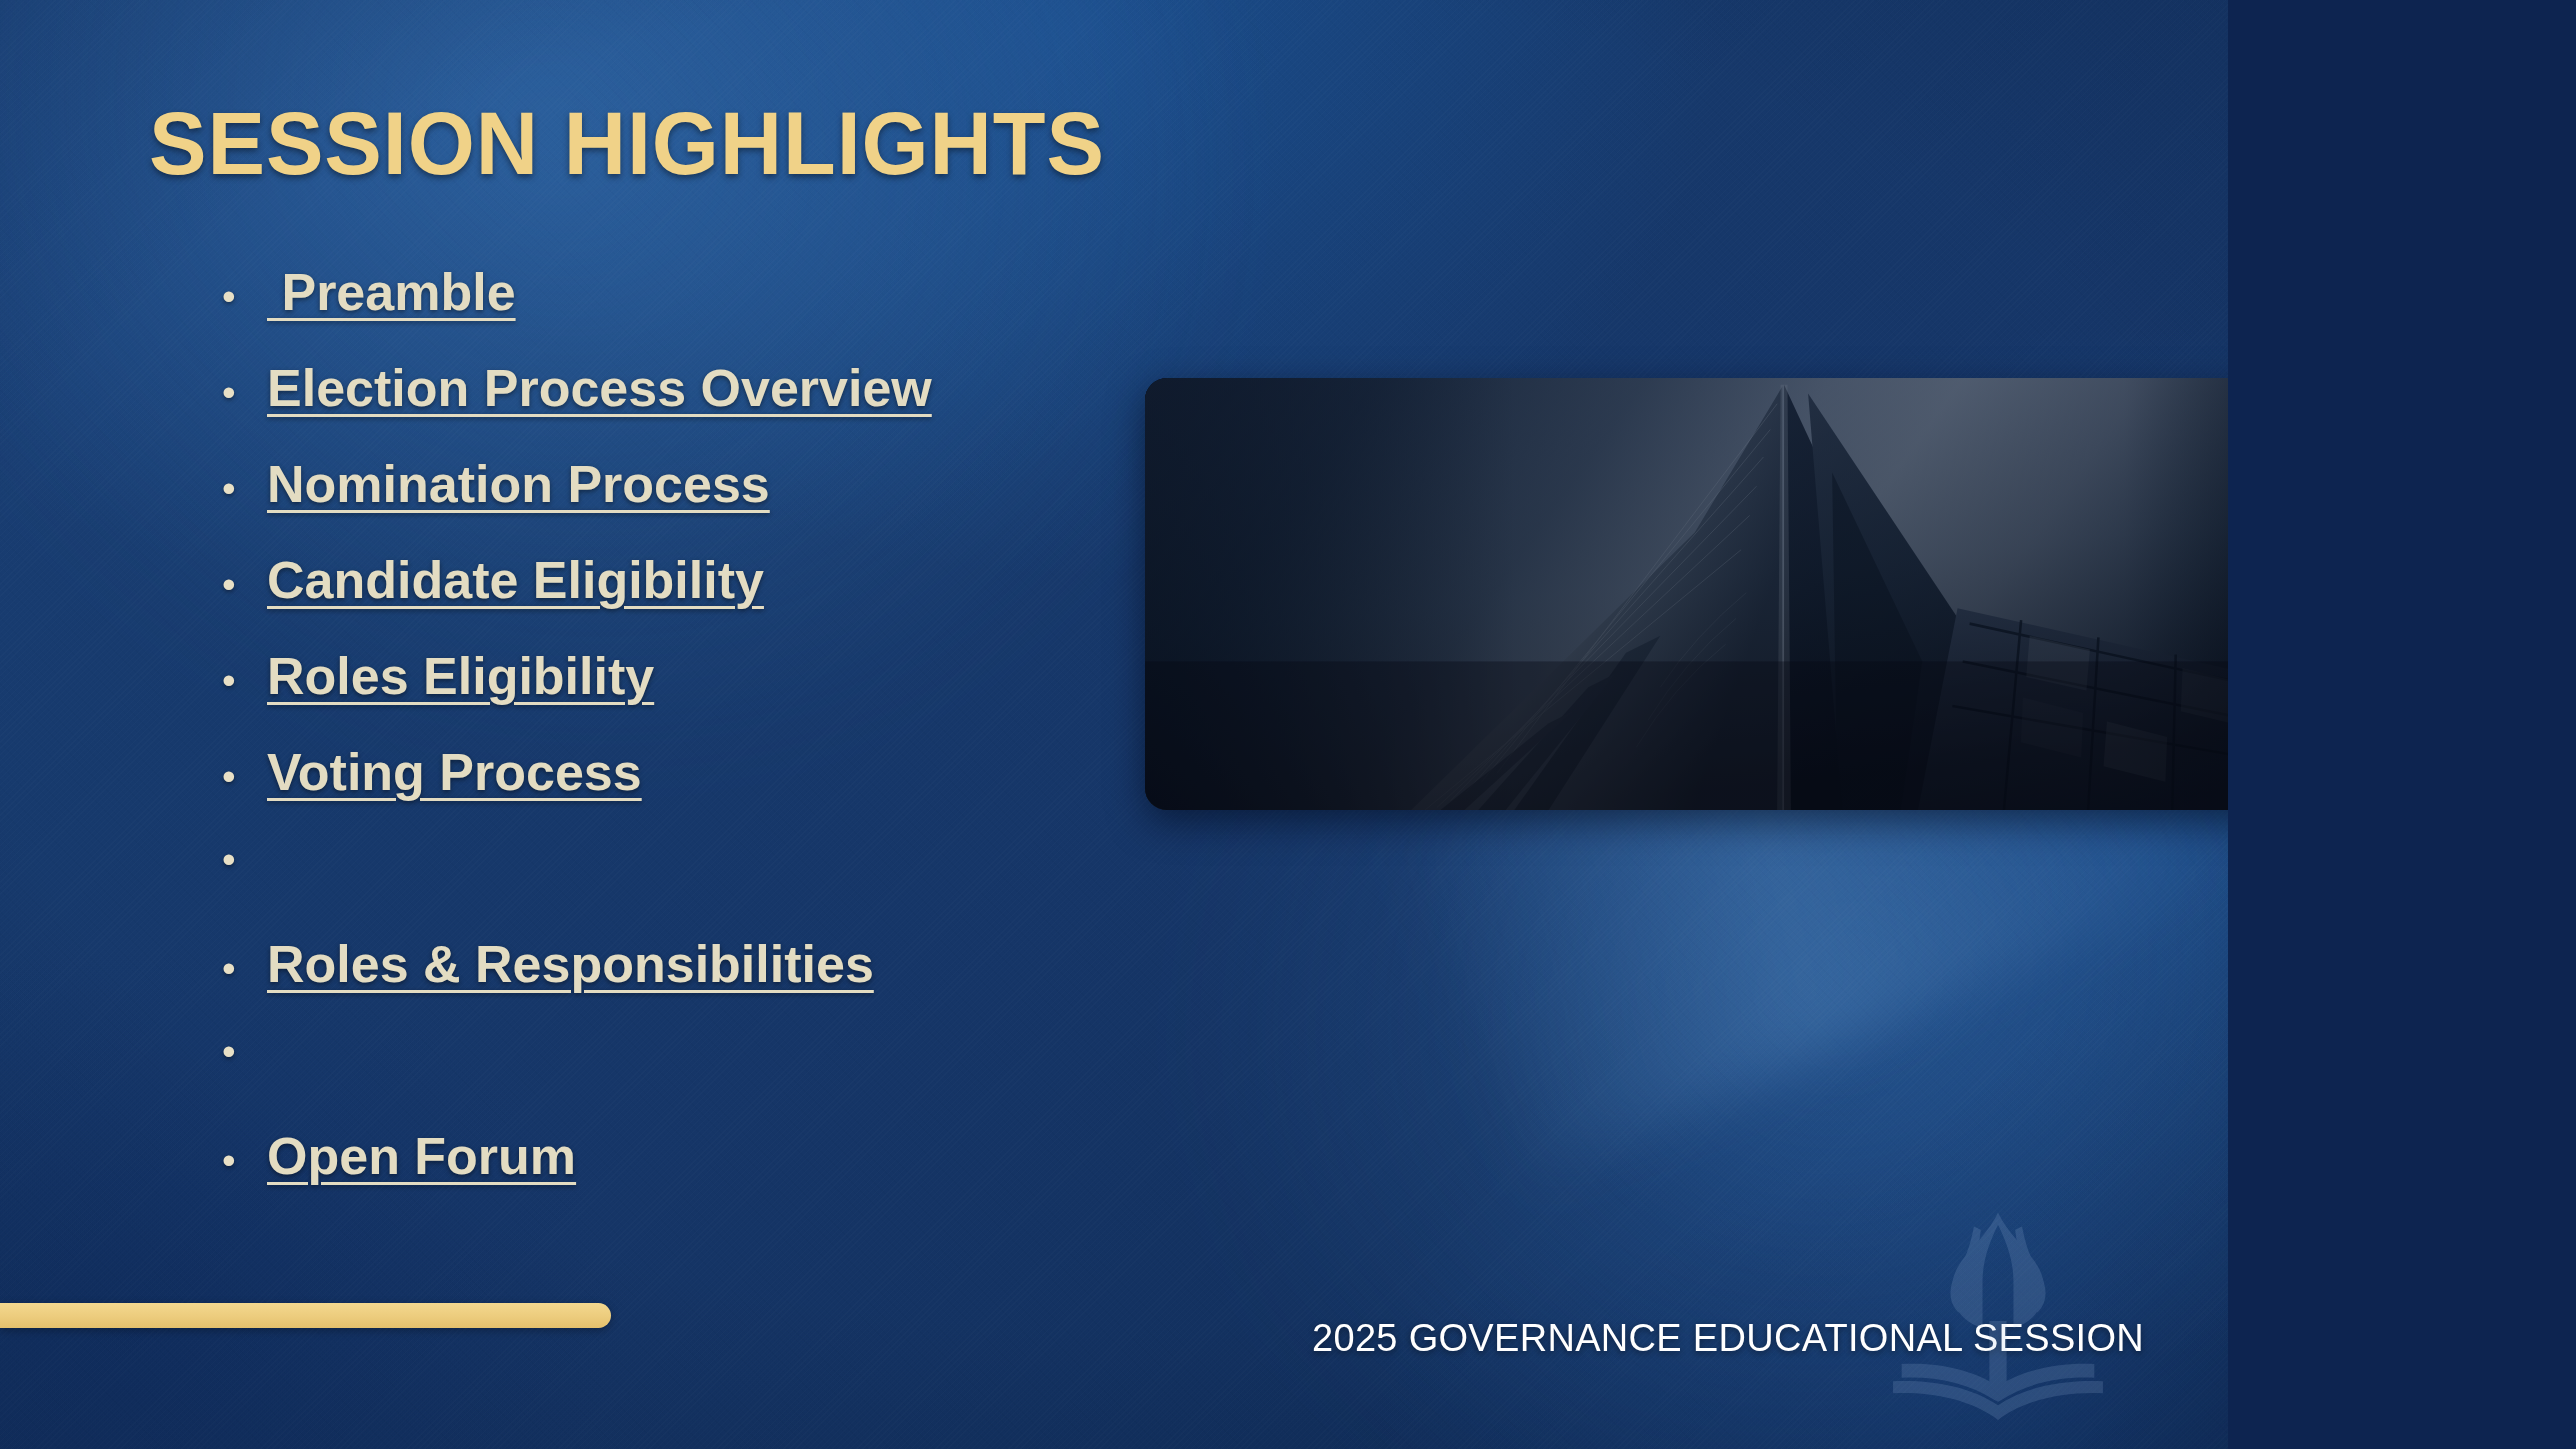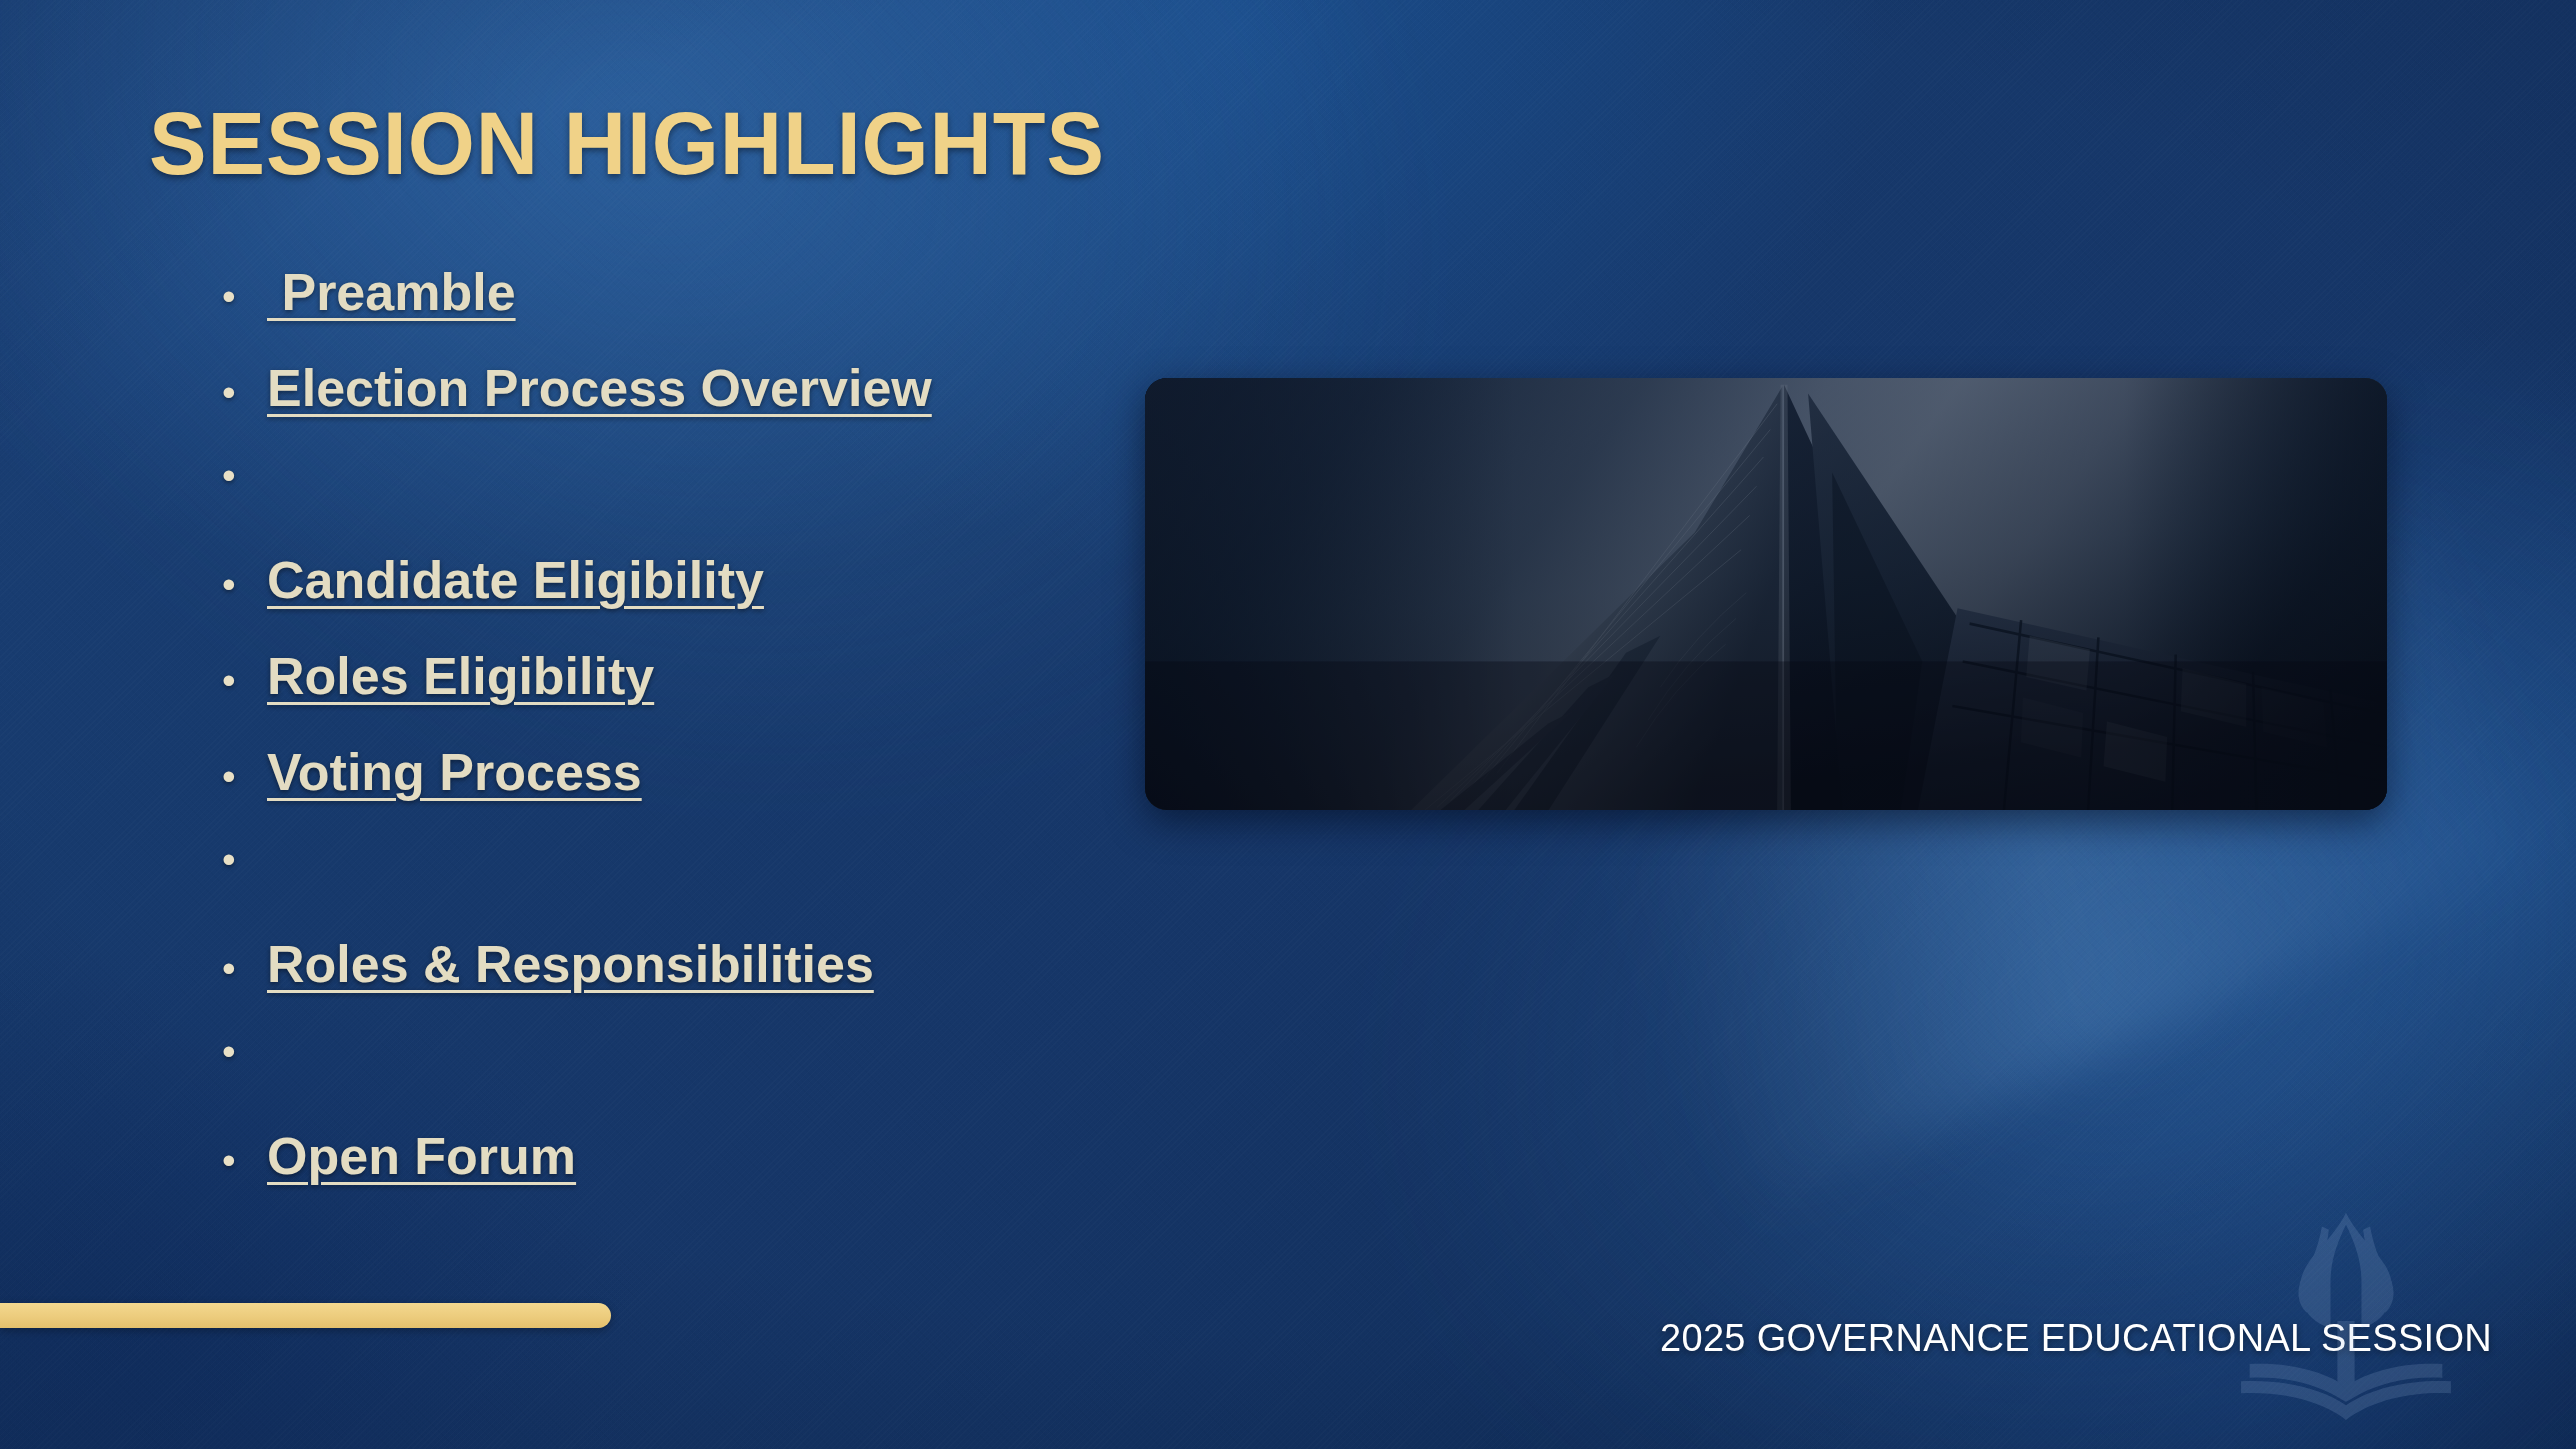--- a/index.html
+++ b/index.html
@@ -7,21 +7,21 @@
     margin: 0;
     padding: 0;
     background: #0d2450;
   }
   body {
     font-family: "Liberation Sans", sans-serif;
   }
 
   .slide {
     position: relative;
-    width: 2576px;
+    width: 2228px;
     height: 1449px;
     overflow: hidden;
     background: #17396e;
   }
 
   
   .bg-base {
     position: absolute;
     inset: 0;
     background:
@@ -210,20 +210,21 @@
       <span class="bullet-text"> Preamble</span>
     </div>
 
     <div class="bullet-row">
       <span class="bullet-dot">•</span>
       <span class="bullet-text">Election Process Overview</span>
     </div>
 
     <div class="bullet-row">
       <span class="bullet-dot">•</span>
+      <span class="bullet-text">Nomination Process</span>
     </div>
 
     <div class="bullet-row">
       <span class="bullet-dot">•</span>
       <span class="bullet-text">Candidate Eligibility</span>
     </div>
 
     <div class="bullet-row">
       <span class="bullet-dot">•</span>
       <span class="bullet-text">Roles Eligibility</span>

